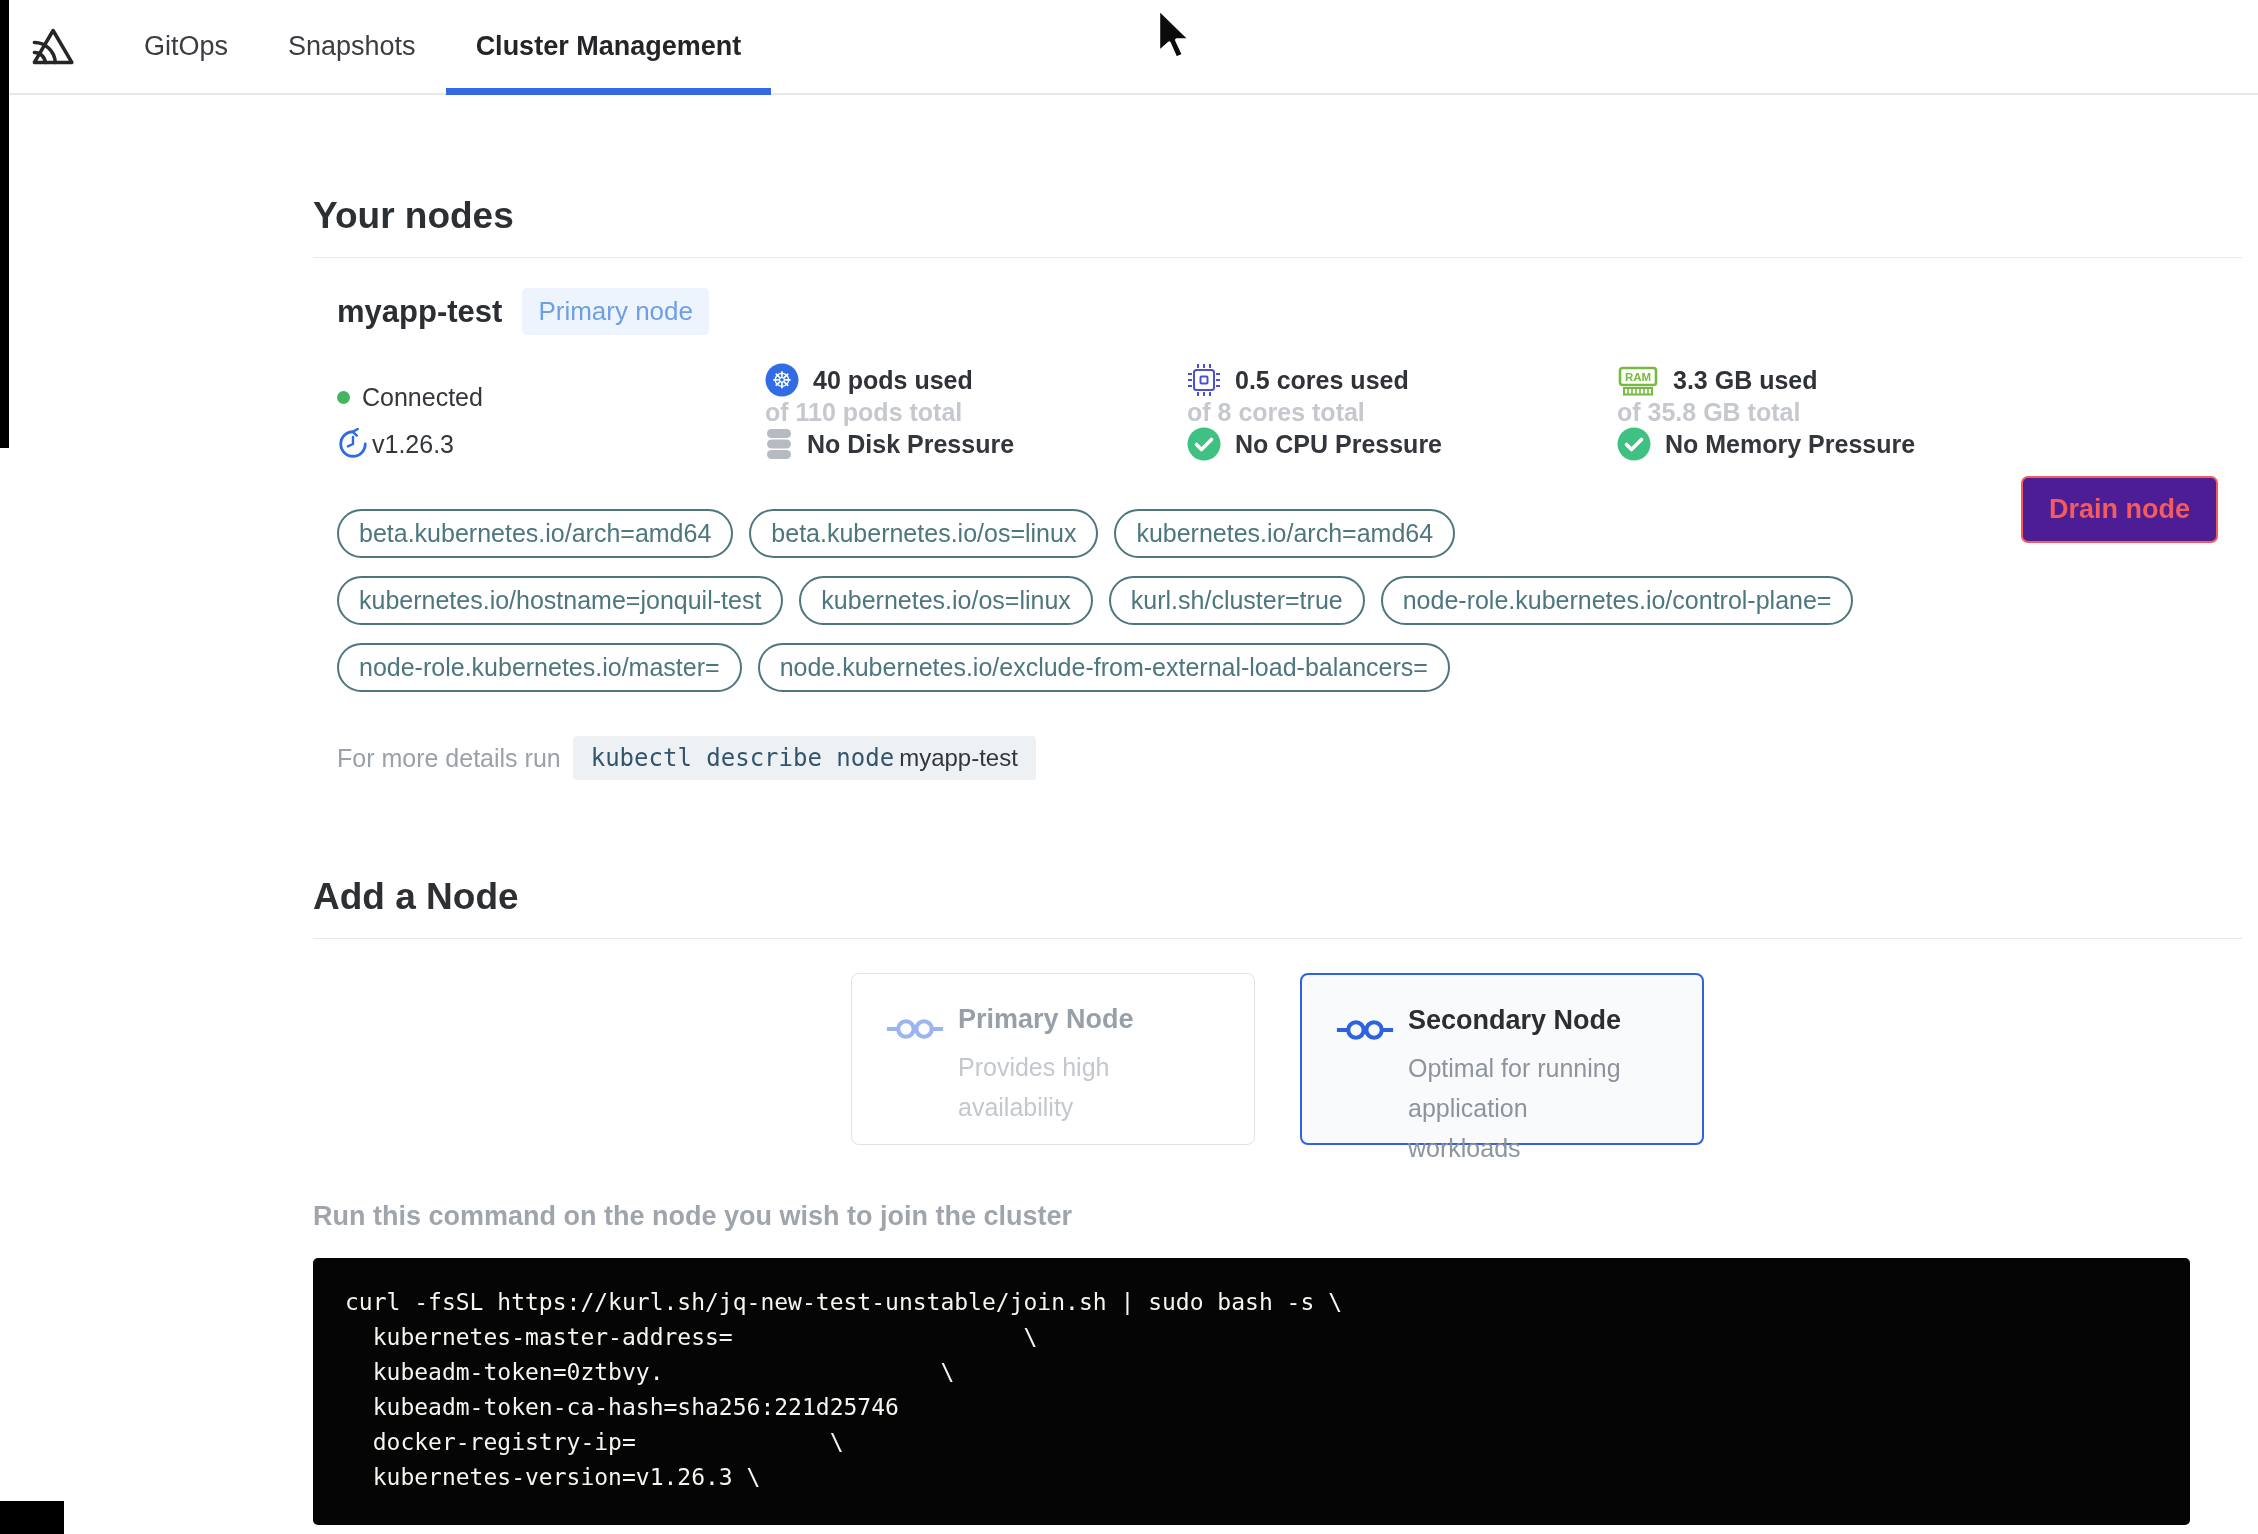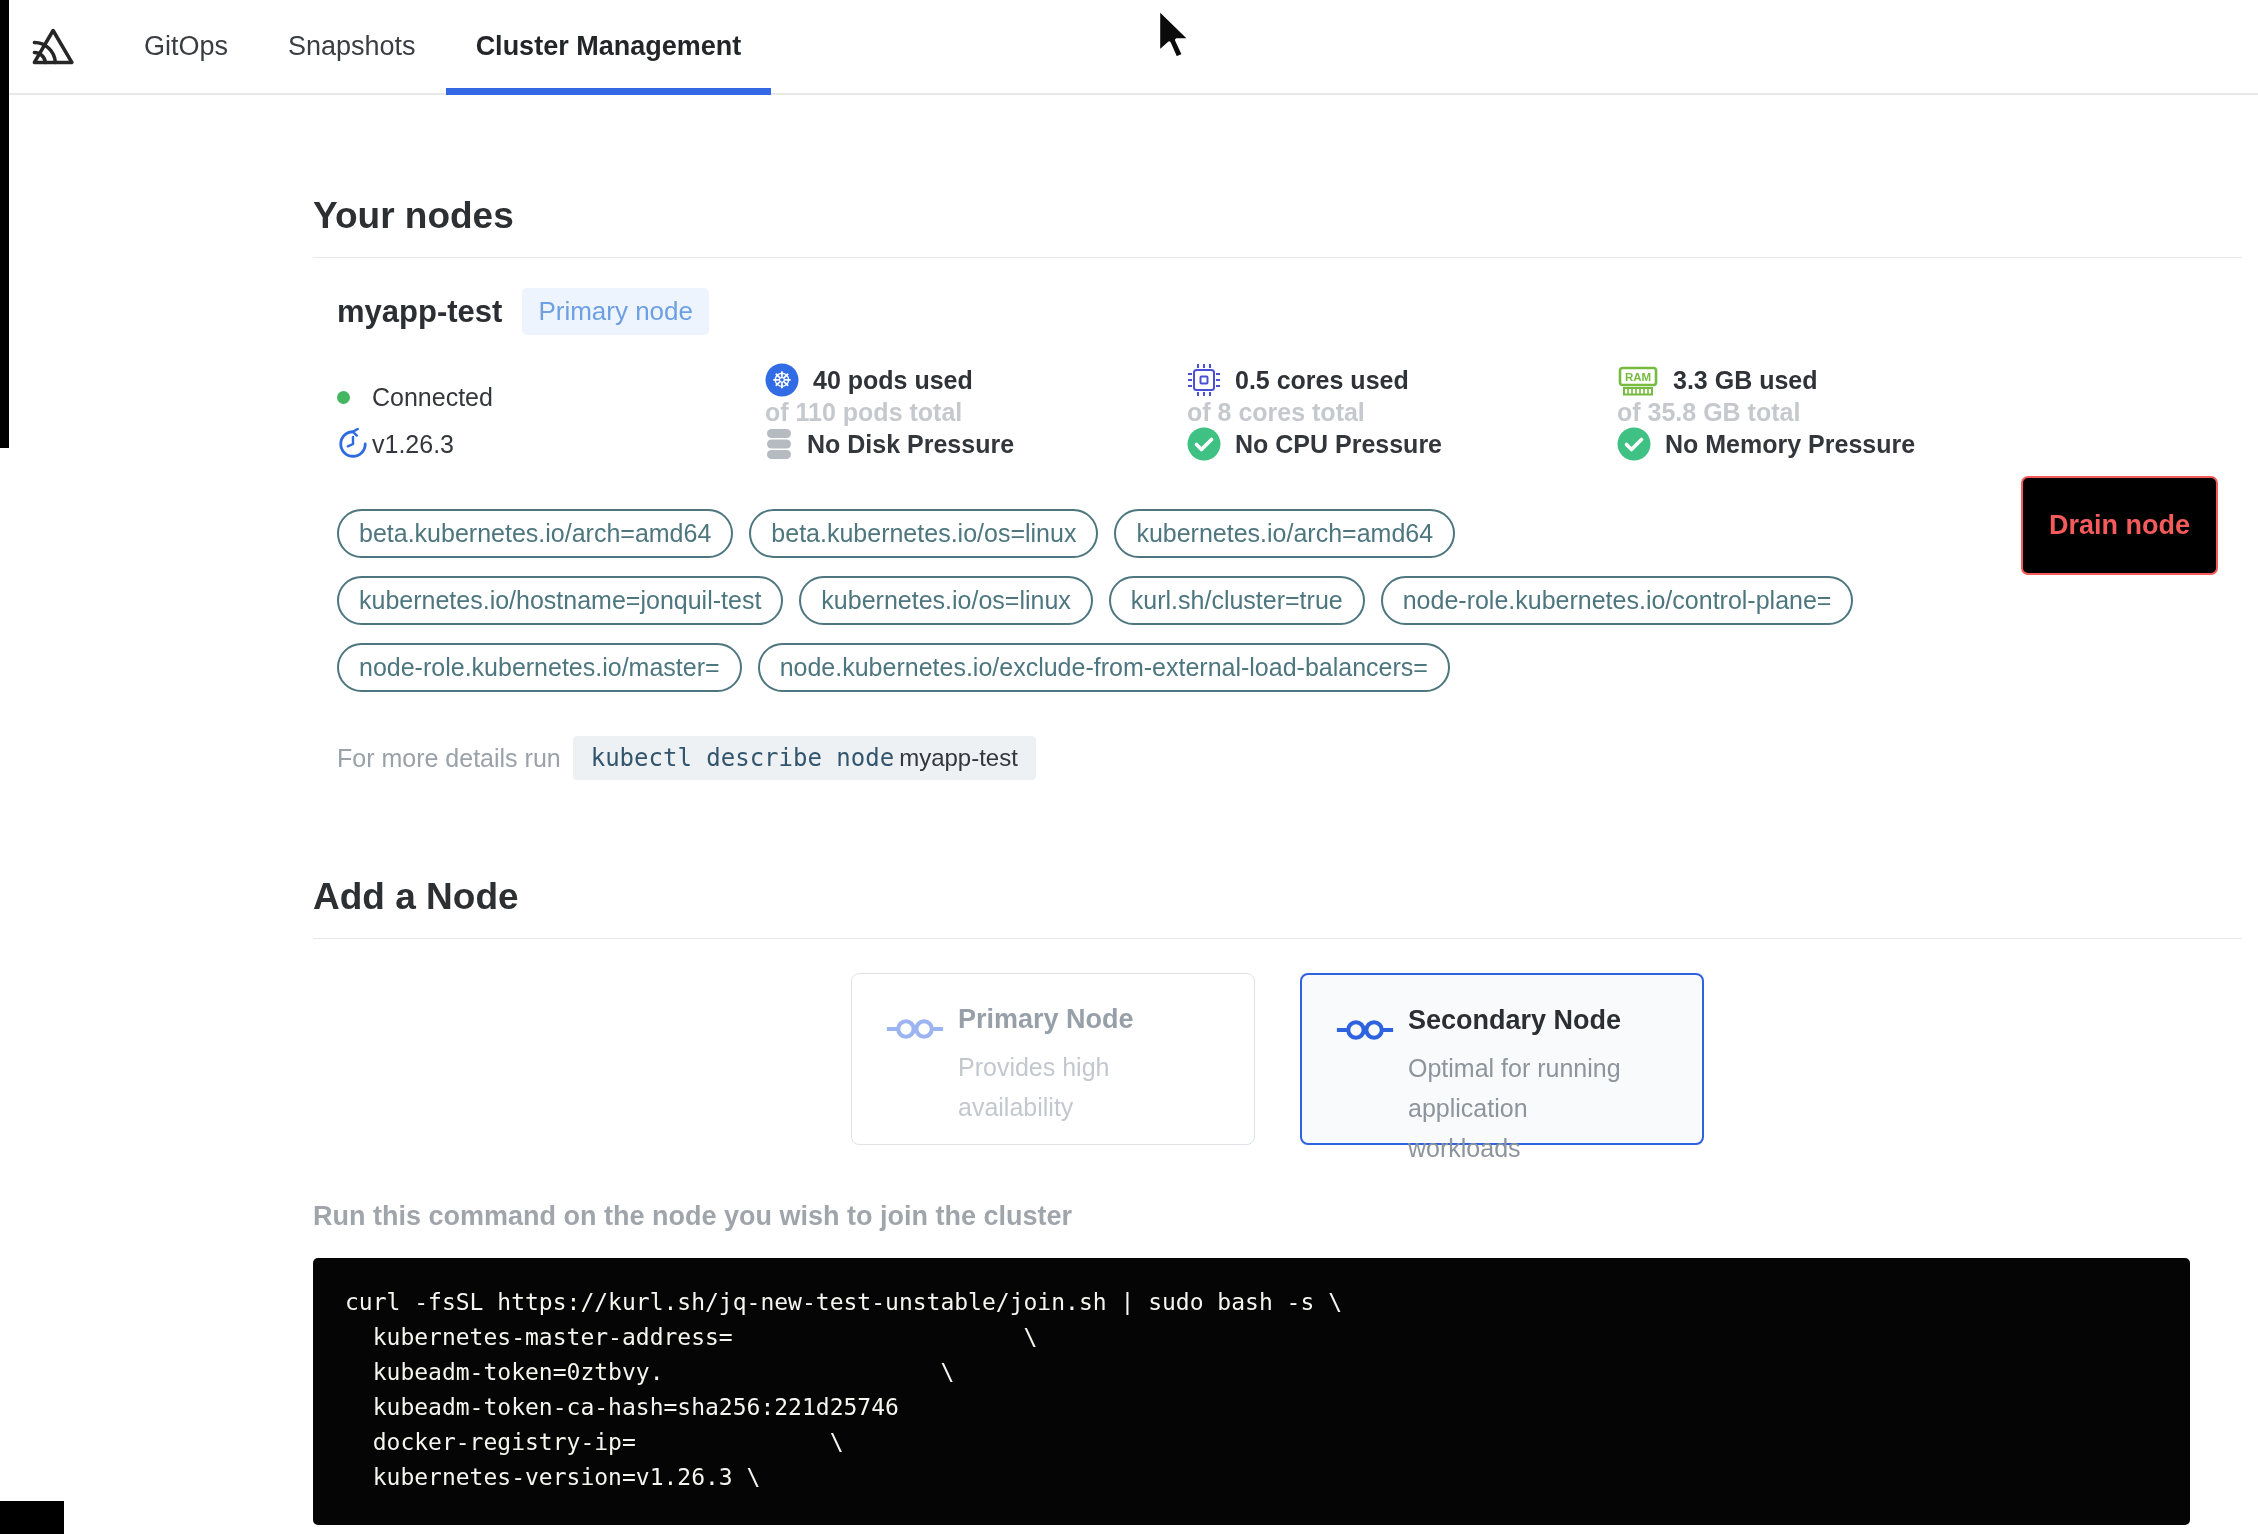--- a/index.html
+++ b/index.html
@@ -24,33 +24,33 @@
 
   
   .node-card{position:relative;padding:30px 0 0 24px}
   .name-row{display:flex;align-items:center;gap:20px}
   .node-name{font-size:31px;font-weight:700;color:#2b2e32}
   .badge{font-size:26px;color:#6d9fe3;background:#eef4fd;padding:8px 16px;border-radius:5px;font-weight:500}
 
   .stats-grid,.cond-grid{display:grid;grid-template-columns:428px 422px 430px auto}
   .stats-grid{margin-top:28px}
   .cond-grid{align-items:center}
-  .connected{display:flex;align-items:center;gap:22px;font-size:25px;font-weight:500;color:#34383d;margin-top:5px}
+  .connected{display:flex;align-items:center;gap:12px;font-size:25px;font-weight:500;color:#34383d;margin-top:5px}
   .dot{width:13px;height:13px;border-radius:50%;background:#43b662}
   .stat-main{display:flex;align-items:center;gap:14px;font-size:25px;font-weight:600;color:#2f3338}
   .stat-sub{font-size:25px;color:#c5c8cd;margin-top:1px;font-weight:700}
   .cond{display:flex;align-items:center;gap:14px;font-size:25px;font-weight:600;color:#33373c}
   .version{display:flex;align-items:center;gap:3px;font-size:25px;font-weight:500;color:#33373c}
   .icn{display:inline-flex;flex:none}
 
   .labels{display:flex;flex-wrap:wrap;gap:18px 16px;margin-top:48px;max-width:1560px}
   .pill{border:2px solid #4d767f;color:#4d767f;border-radius:27px;padding:8px 20px;font-size:25px;font-weight:500;white-space:nowrap}
 
-  .drain-btn{position:absolute;top:218px;right:24px;border:2px solid #f55b5b;color:#f55b5b;background:#000000;
-    font-family:inherit;font-size:27px;font-weight:700;border-radius:7px;padding:32px 26px;cursor:pointer}
+  .drain-btn{position:absolute;top:218px;right:24px;border:2px solid #f55b5b;color:#f55b5b;background:#4c1d95;
+    font-family:inherit;font-size:27px;font-weight:700;border-radius:7px;padding:16px 26px;cursor:pointer}
 
   .details{margin-top:44px;display:flex;align-items:center;font-size:25px;color:#9ba1a8}
   .code-chip{background:#eef1f3;border-radius:4px;padding:8px 18px;margin-left:12px;display:flex;align-items:baseline;gap:5px}
   .chip-mono{font-family:"DejaVu Sans Mono",monospace;font-size:24px;color:#32556e}
   .chip-node{font-size:24px;color:#33373c}
 
   
   .options{display:flex;justify-content:center;gap:45px;margin-top:34px}
   .option-card{width:404px;height:172px;box-sizing:border-box;border:1px solid #dfe3e8;border-radius:8px;background:#fff;
     display:flex;align-items:flex-start;padding:30px 0 0 34px;cursor:pointer}

